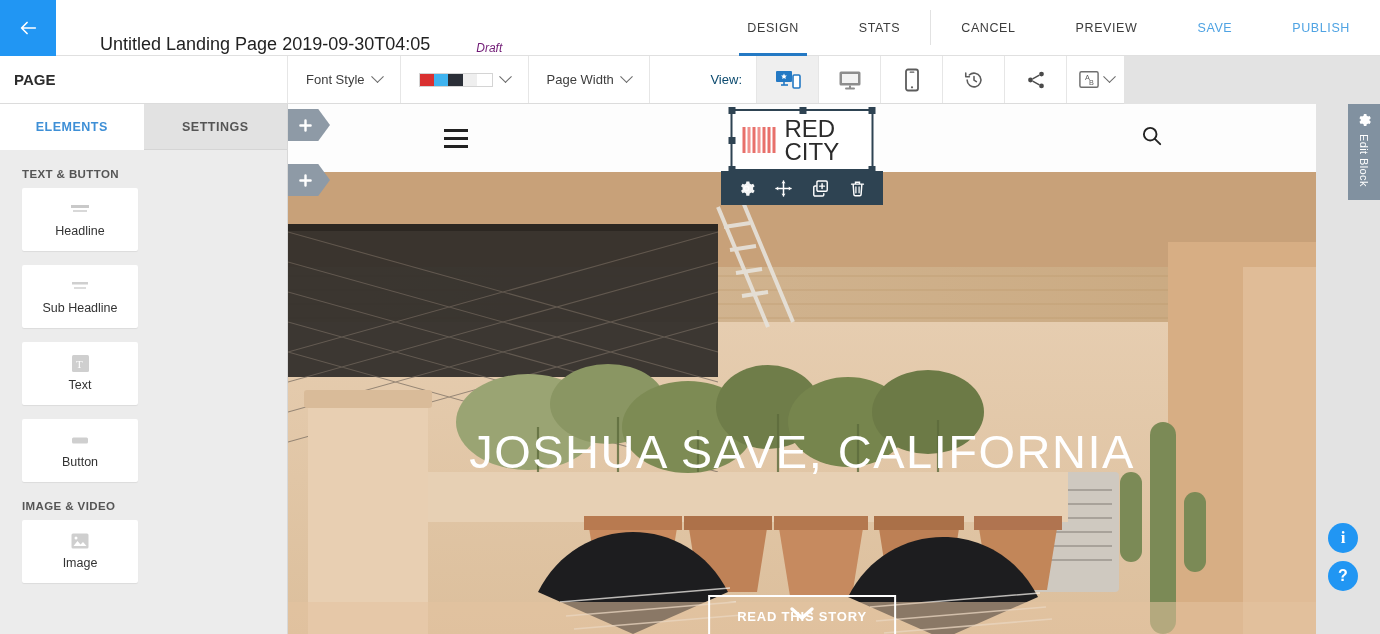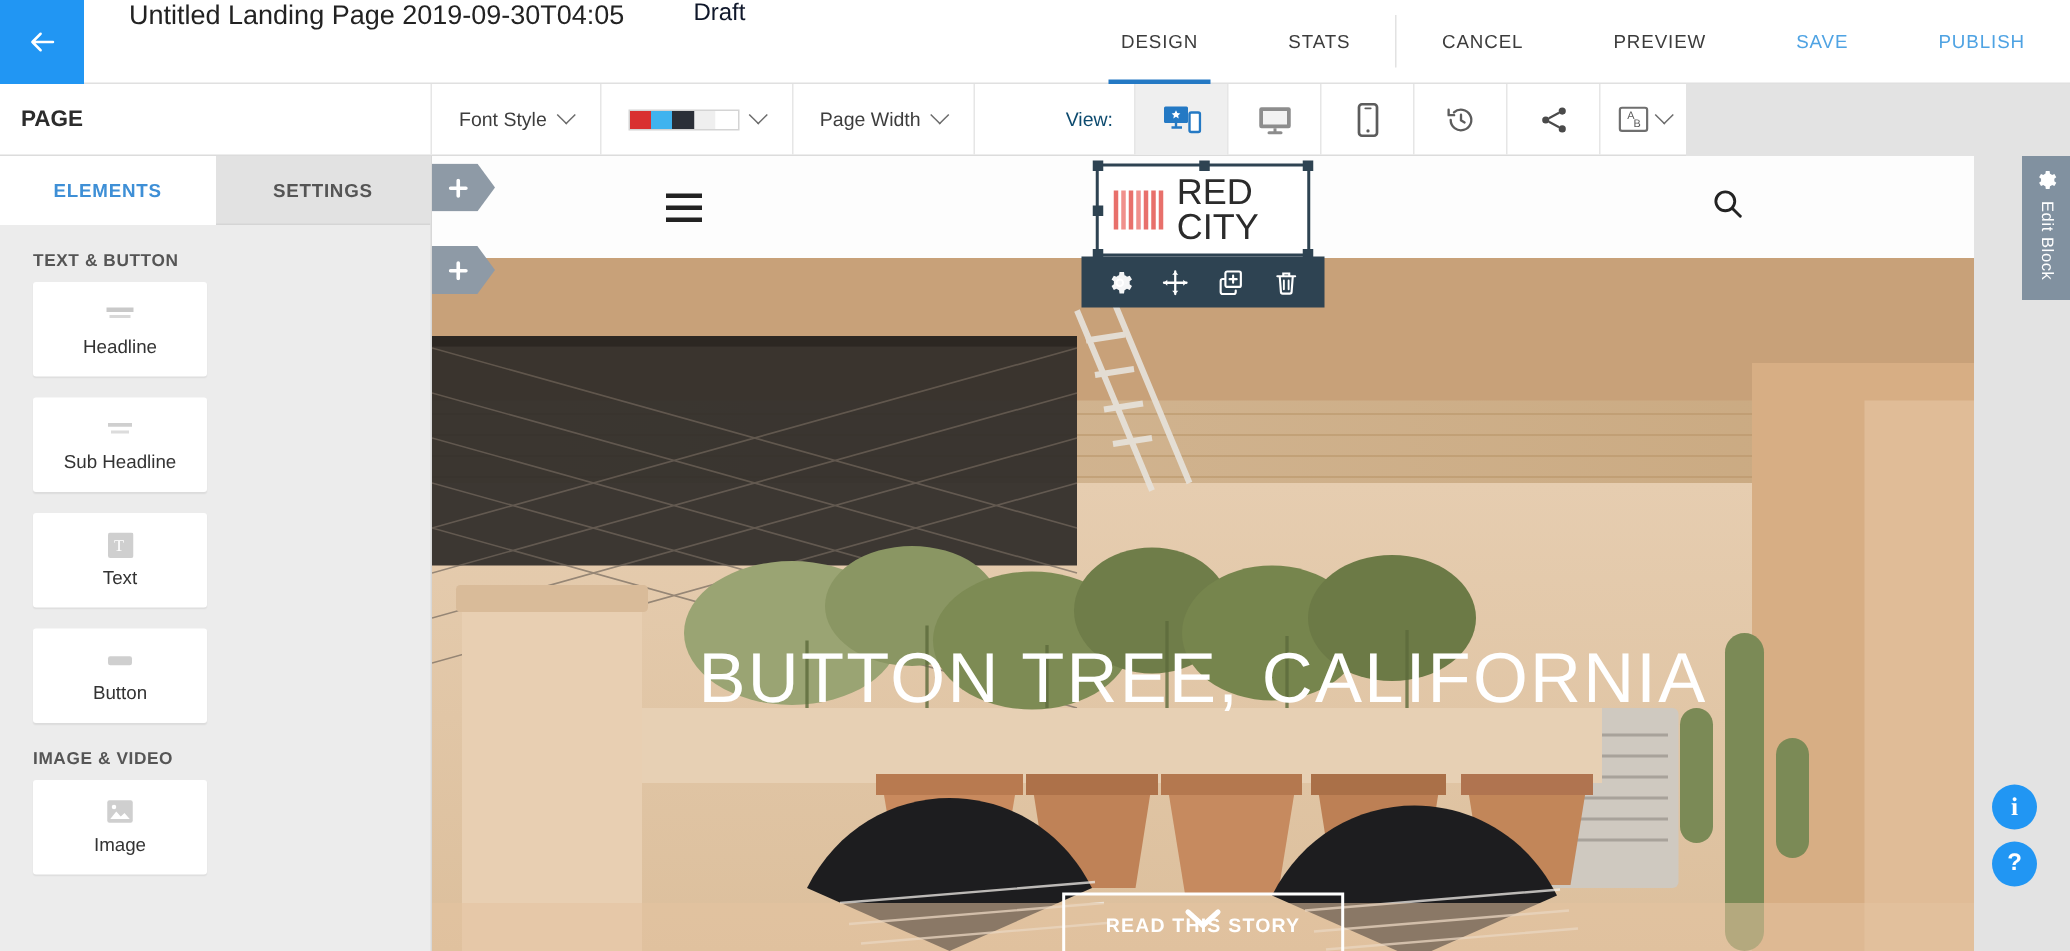--- a/index.html
+++ b/index.html
@@ -16,28 +16,28 @@
     background: #ffffff; border-bottom: 1px solid #e0e0e0;
     display: flex; align-items: stretch;
   }
   .back-btn {
     width: 56px; height: 56px; background: #2196f3;
     display: flex; align-items: center; justify-content: center;
     cursor: pointer; flex: none;
   }
   .back-btn svg { display: block; }
   .doc-title {
-    display: flex; align-items: flex-start; padding-left: 30px; gap: 46px;
+    display: flex; align-items: flex-end; padding-left: 44px; gap: 46px;
     flex: 1 1 auto; min-width: 0;
   }
   .doc-title .tname {
     font-size: 18px; color: #222; white-space: nowrap;
     overflow: hidden; text-overflow: clip;
   }
-  .doc-title .tstatus { font-size: 16px; color: #0f172a; white-space: nowrap; }
+  .doc-title .tstatus { font-size: 12px; color: #701a75; white-space: nowrap; font-style: italic; }
 
   .topnav { display: flex; align-items: stretch; flex: none; }
   .tab {
     position: relative; display: flex; align-items: center; justify-content: center;
     padding: 0 30px; font-size: 12.5px; letter-spacing: .6px;
     color: #3c3c3c; font-weight: normal; cursor: pointer; height: 56px;
   }
   .tab.active::after {
     content: ""; position: absolute; left: 22px; right: 22px; bottom: 0;
     height: 3px; background: #2479c4;
@@ -524,21 +524,21 @@
           <path d="M560 425c40-80 150-80 190 0l-95 42z" fill="#1d1d1f"></path>
           <g stroke="#f1eee9" stroke-width="1.6" opacity=".75">
             <path d="M272 430l170-14M278 444l170-14M286 457l168-14"></path>
             <path d="M582 435l170-14M588 449l170-14M596 461l168-14"></path>
           </g>
         </g>
 
         <rect y="430" width="1028" height="32" fill="#e3c3a0" opacity=".55"></rect>
       </svg>
 
-      <div class="hero-title">BUTTON TREE, CALIFORNIA</div>
+      <div class="hero-title">JOSHUA SAVE, CALIFORNIA</div>
       <button class="hero-btn">READ THIS STORY</button>
 
       <div class="scroll-chevron">
         <svg width="30" height="20" viewBox="0 0 30 20">
           <path d="M5 5l10 9 10-9" fill="none" stroke="#fff" stroke-width="3.4" stroke-linecap="round" stroke-linejoin="round"></path>
         </svg>
       </div>
     </div>
   </div>
 

